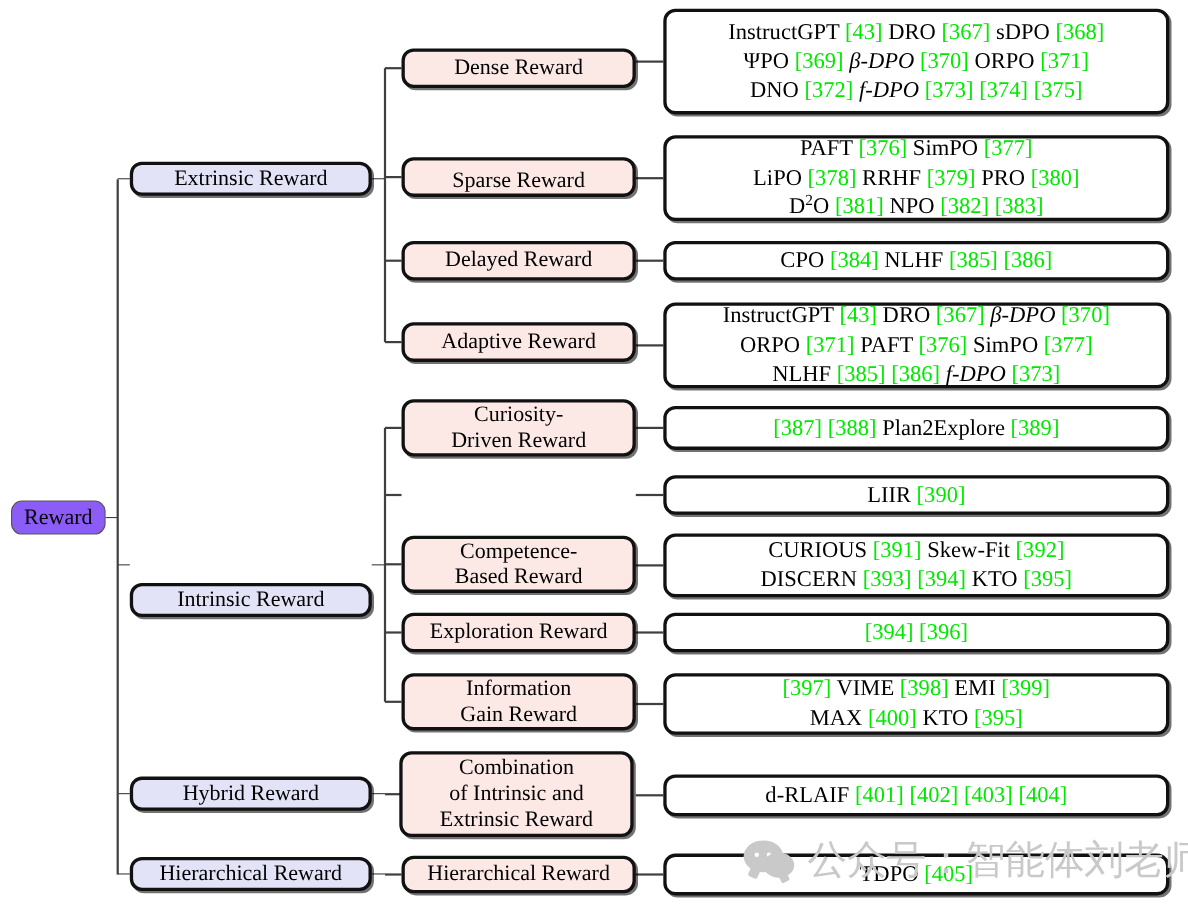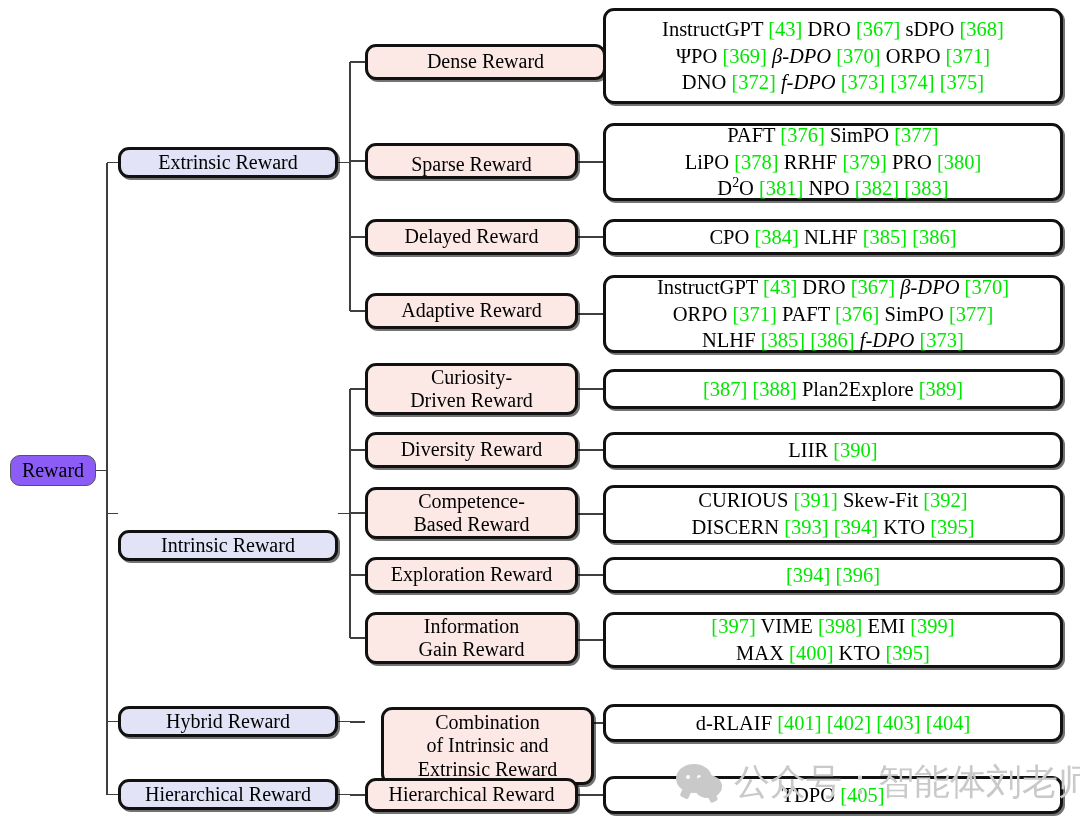--- a/index.html
+++ b/index.html
@@ -131,48 +131,45 @@
     </div>
     <div class="node lv1" style="left: 118px; top: 498px; width: 220px; height: 31px; margin-top: 32px;">
       <span class="txt">Intrinsic Reward</span>
     </div>
     <div class="node lv1" style="left: 118px; top: 706px; width: 220px; height: 31px;">
       <span class="txt">Hybrid Reward</span>
     </div>
     <div class="node lv1" style="left: 118px; top: 779px; width: 220px; height: 31px;">
       <span class="txt">Hierarchical Reward</span>
     </div>
-    <div class="node lv2" style="left: 365px; top: 44px; width: 241px; height: 36px;">
+    <div class="node lv2" style="left: 365px; top: 44px; width: 213px; height: 36px;">
       <span class="txt">Dense Reward</span>
     </div>
     <div class="node lv2" style="left: 365px; top: 143px; width: 213px; height: 36px; align-items: flex-end;">
       <span class="txt">Sparse Reward</span>
     </div>
     <div class="node lv2" style="left: 365px; top: 219px; width: 213px; height: 36px;">
       <span class="txt">Delayed Reward</span>
     </div>
     <div class="node lv2" style="left: 365px; top: 293px; width: 213px; height: 36px;">
       <span class="txt">Adaptive Reward</span>
     </div>
     <div class="node lv2" style="left: 365px; top: 363px; width: 213px; height: 52px;">
       <span class="txt">Curiosity-<br>Driven Reward</span>
     </div>
-    <div class="node lv2" style="left: 365px; top: 432px; width: 213px; height: 36px;">
-      <span class="txt">Diversity Reward</span>
-    </div>
     <div class="node lv2" style="left: 365px; top: 487px; width: 213px; height: 52px;">
       <span class="txt">Competence-<br>Based Reward</span>
     </div>
     <div class="node lv2" style="left: 365px; top: 557px; width: 213px; height: 36px;">
       <span class="txt">Exploration Reward</span>
     </div>
     <div class="node lv2" style="left: 365px; top: 612px; width: 213px; height: 52px;">
       <span class="txt">Information<br>Gain Reward</span>
     </div>
-    <div class="node lv2" style="left: 381px; top: 683px; width: 213px; height: 78px; margin-top: 24px;">
+    <div class="node lv2" style="left: 363px; top: 683px; width: 213px; height: 78px;">
       <span class="txt">Combination<br>of Intrinsic and<br>Extrinsic Reward</span>
     </div>
     <div class="node lv2" style="left: 365px; top: 778px; width: 213px; height: 34px;">
       <span class="txt">Hierarchical Reward</span>
     </div>
     <div class="node leaf" style="left: 603px; top: 8px; width: 460px; height: 96px;">
       <span class="txt"><span>InstructGPT </span><span class="cite">[43]</span><span> DRO </span><span class="cite">[367]</span><span> sDPO </span><span class="cite">[368]</span><br><span>ΨPO </span><span class="cite">[369]</span><span class="ital"> β-DPO </span><span class="cite">[370]</span><span> ORPO </span><span class="cite">[371]</span><br><span>DNO </span><span class="cite">[372]</span><span class="ital"> f-DPO </span><span class="cite">[373]</span><span>  </span><span class="cite">[374]</span><span>  </span><span class="cite">[375]</span></span>
     </div>
     <div class="node leaf" style="left: 603px; top: 123px; width: 460px; height: 78px;">
       <span class="txt"><span>PAFT </span><span class="cite">[376]</span><span> SimPO </span><span class="cite">[377]</span><br><span>LiPO </span><span class="cite">[378]</span><span> RRHF </span><span class="cite">[379]</span><span> PRO </span><span class="cite">[380]</span><br><span>D</span><span class="sup">2</span><span>O </span><span class="cite">[381]</span><span> NPO </span><span class="cite">[382]</span><span> </span><span class="cite">[383]</span></span>

